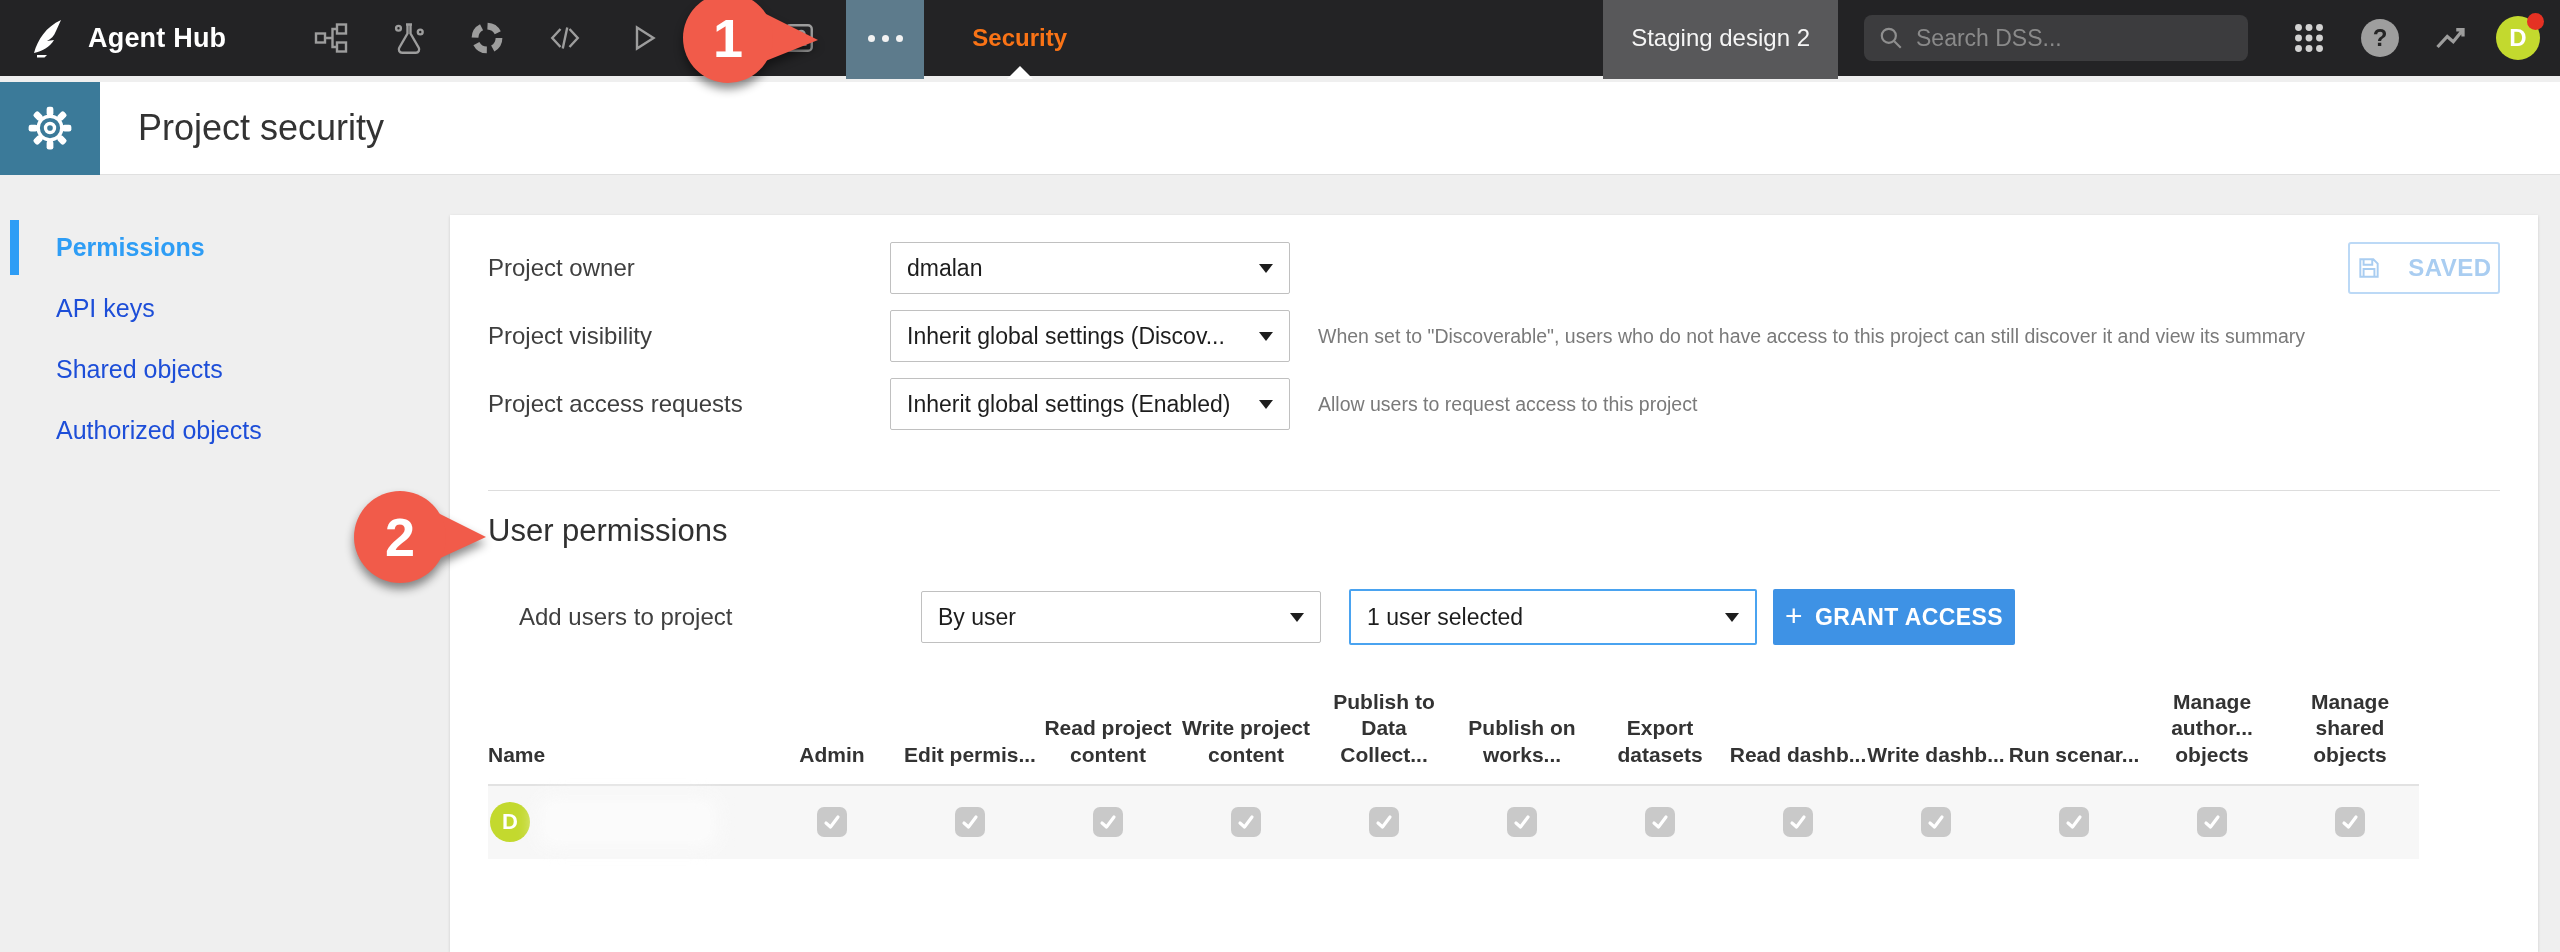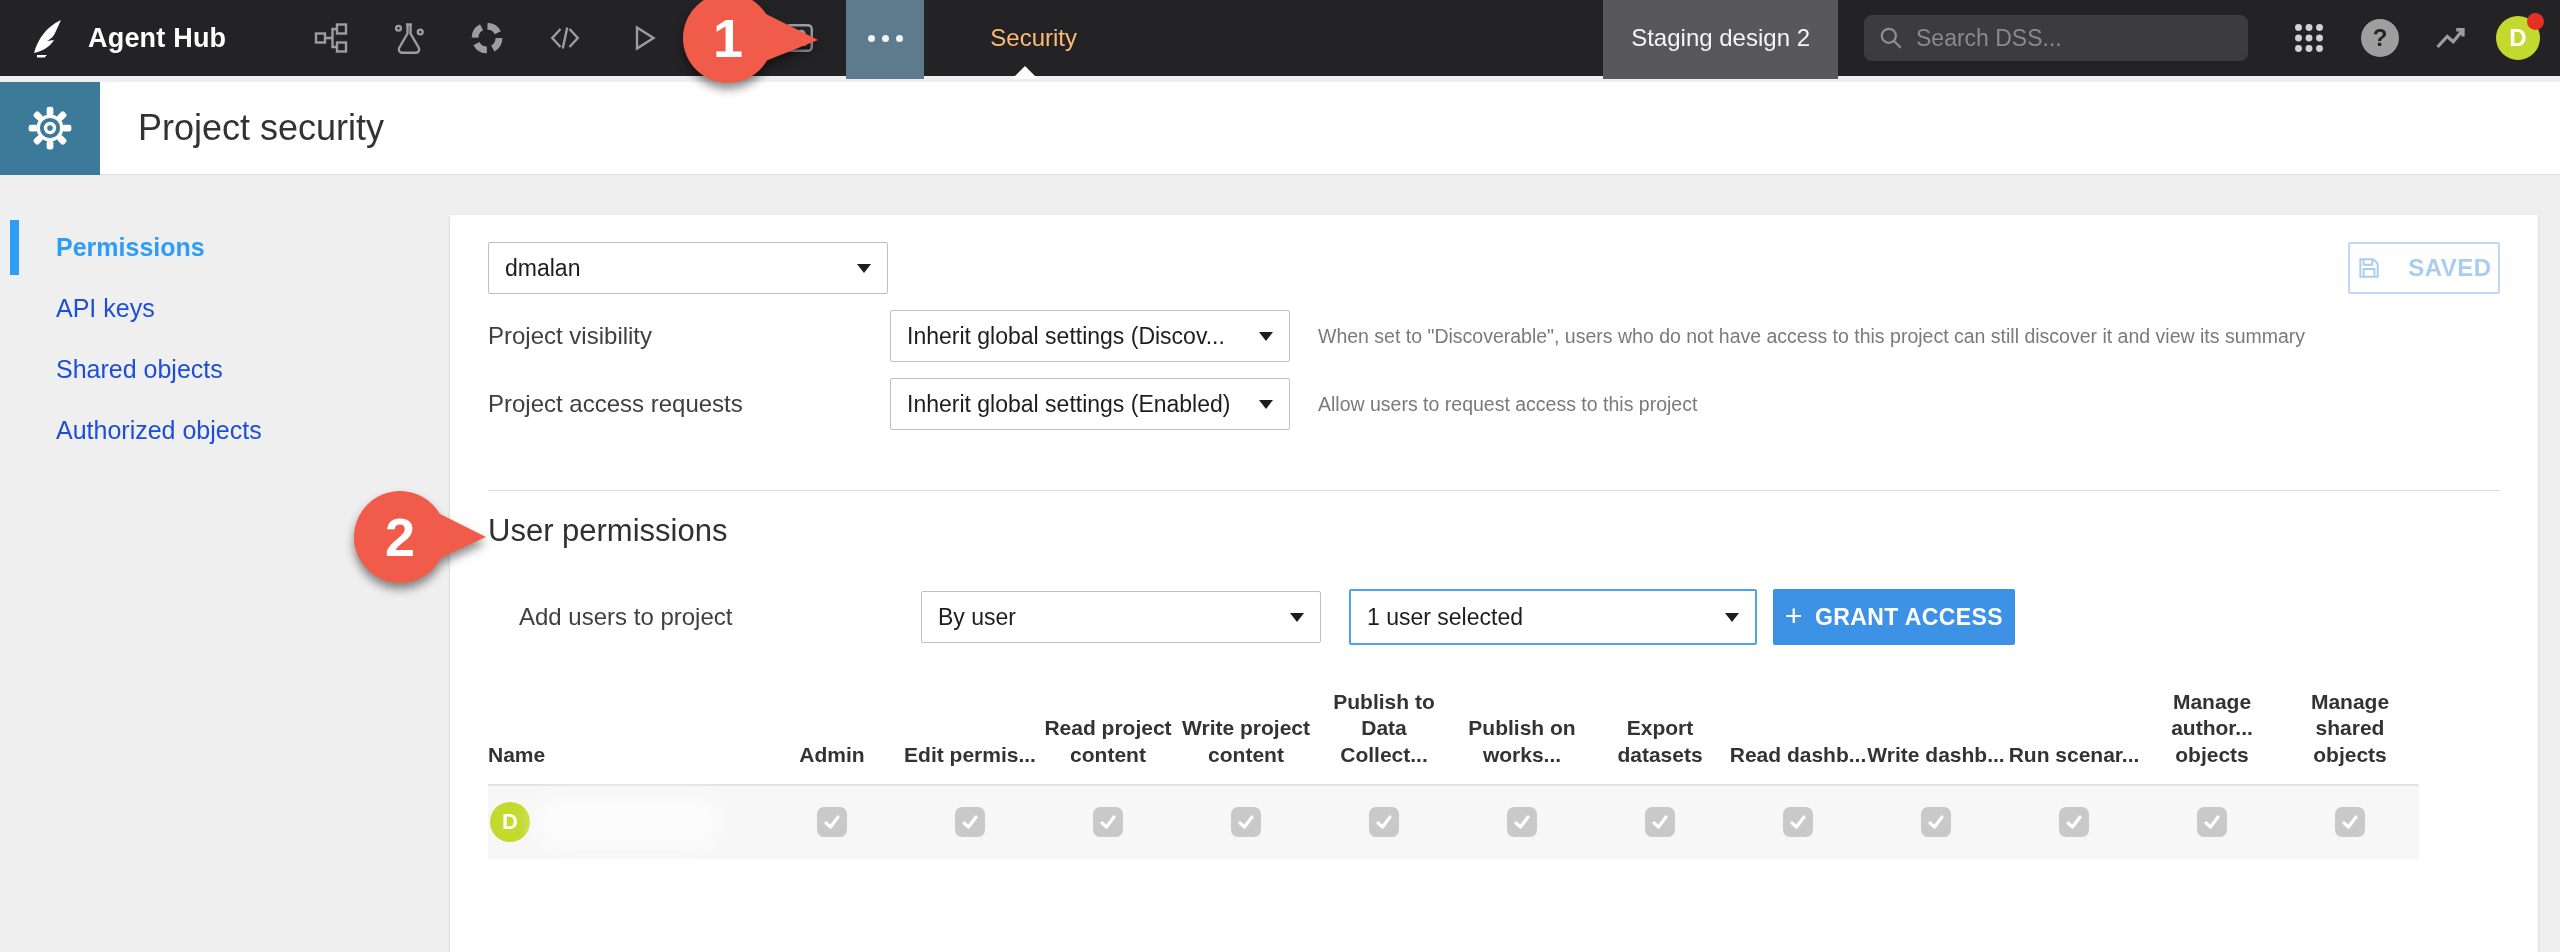--- a/index.html
+++ b/index.html
@@ -10,21 +10,21 @@
   .topbar { position:absolute; left:0; top:0; width:2560px; height:76px; background:#232325; display:flex; align-items:center; }
   .logo { margin-left:26px; width:48px; height:48px; flex:0 0 auto; }
   .appname { color:#fff; font-size:27px; font-weight:bold; margin-left:14px; letter-spacing:.2px; cursor:pointer; }
   .navicons { display:flex; align-items:center; margin-left:66px; }
   .ticon { width:36px; height:36px; margin:0 21px; cursor:pointer; }
   .ticon svg { width:36px; height:36px; stroke:#9d9d9d; fill:none; stroke-width:1.6; }
   .iconslot { width:78px; height:36px; }
   .more { width:78px; height:82px; margin-left:8px; background:#5d7b8c; display:flex; align-items:center; justify-content:center; gap:7px; cursor:pointer; }
   .more i { width:7px; height:7px; border-radius:50%; background:#f2f2f2; }
   .tab { position:relative; height:82px; display:flex; align-items:center; padding:0 46px; margin-left:2px; cursor:pointer; }
-  .tab .lbl { color:#fdba74; font-size:24px; font-weight:400;margin-left:18px; }
+  .tab .lbl { color:#f97316; font-size:24px; font-weight:700; }
   .tabptr { position:absolute; bottom:0; left:50%; margin-left:-13px; width:0; height:0; border-left:13px solid transparent; border-right:13px solid transparent; border-bottom:13px solid #ffffff; }
   .projbtn { margin-left:auto; height:82px; background:#58585a; color:#f5f5f5; font-size:24px; font-weight:normal; display:flex; align-items:center; padding:0 28px; cursor:pointer; }
   .search { margin:0 26px; width:384px; height:46px; background:#3c3c3e; border-radius:8px; display:flex; align-items:center; padding:0 14px; }
   .search svg { width:26px; height:26px; stroke:#8f8f8f; fill:none; stroke-width:2; flex:0 0 auto; }
   .search input { background:transparent; border:none; outline:none; color:#cfcfcf; font-size:23px; margin-left:12px; width:300px; font-family:inherit; }
   .search input::placeholder { color:#8a8a8a; }
   .rbtn { margin:0 17px; cursor:pointer; display:flex; align-items:center; justify-content:center; }
   .gridicon svg { width:36px; height:36px; fill:#d2d2d2; }
   .helpicon { width:38px; height:38px; border-radius:50%; background:#9e9e9e; color:#242424; font-size:24px; font-weight:bold; display:flex; align-items:center; justify-content:center; }
   .trendicon svg { width:36px; height:36px; stroke:#9d9d9d; fill:none; stroke-width:2.2; }
@@ -228,20 +228,21 @@
 
     <div class="savedbtn">
       <svg viewBox="0 0 24 24">
           <path d="M4 4 h12 l4 4 v12 h-16 Z M7 4 v5 h8 v-5 M7 20 v-7 h10 v7"></path>
         </svg>
       <span>SAVED</span>
     </div>
 
     <div class="frows">
       <div class="frow">
+        <div class="flabel">Project owner</div>
         <div class="select">
           <span class="val">dmalan</span>
           <span class="caret"></span>
         </div>
         <div class="fhelp"></div>
       </div>
       <div class="frow">
         <div class="flabel">Project visibility</div>
         <div class="select">
           <span class="val">Inherit global settings (Discov...</span>

